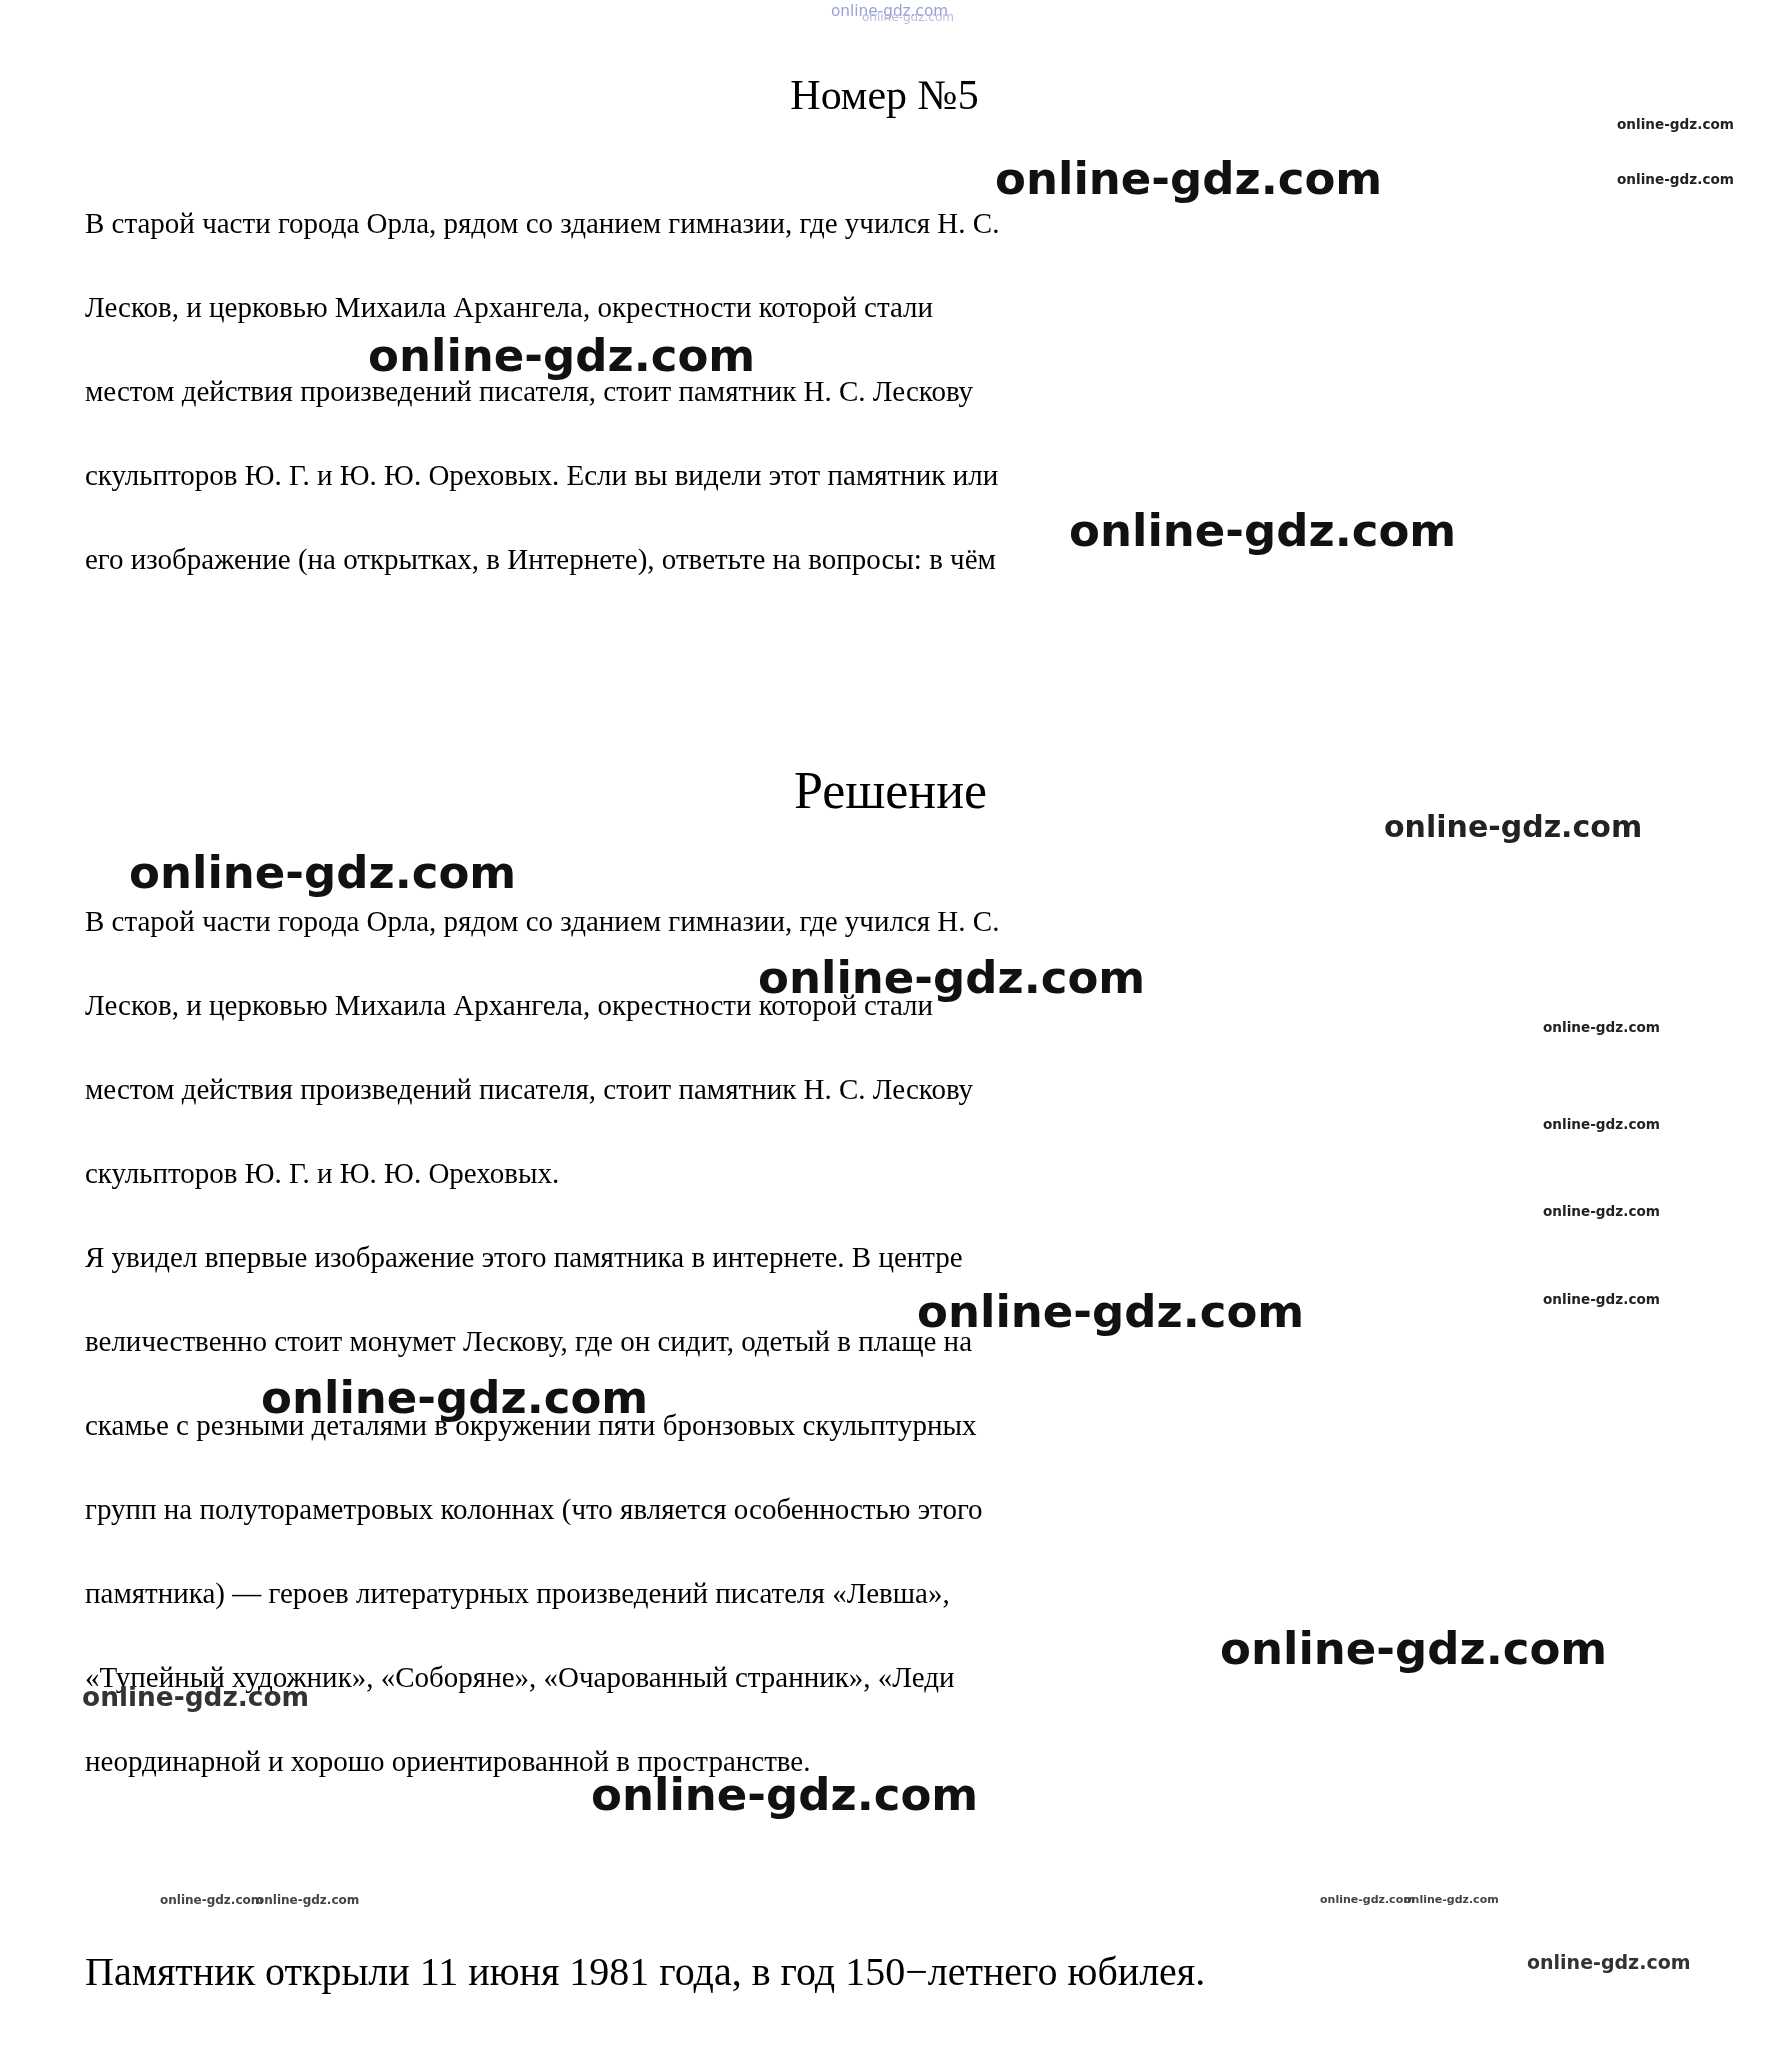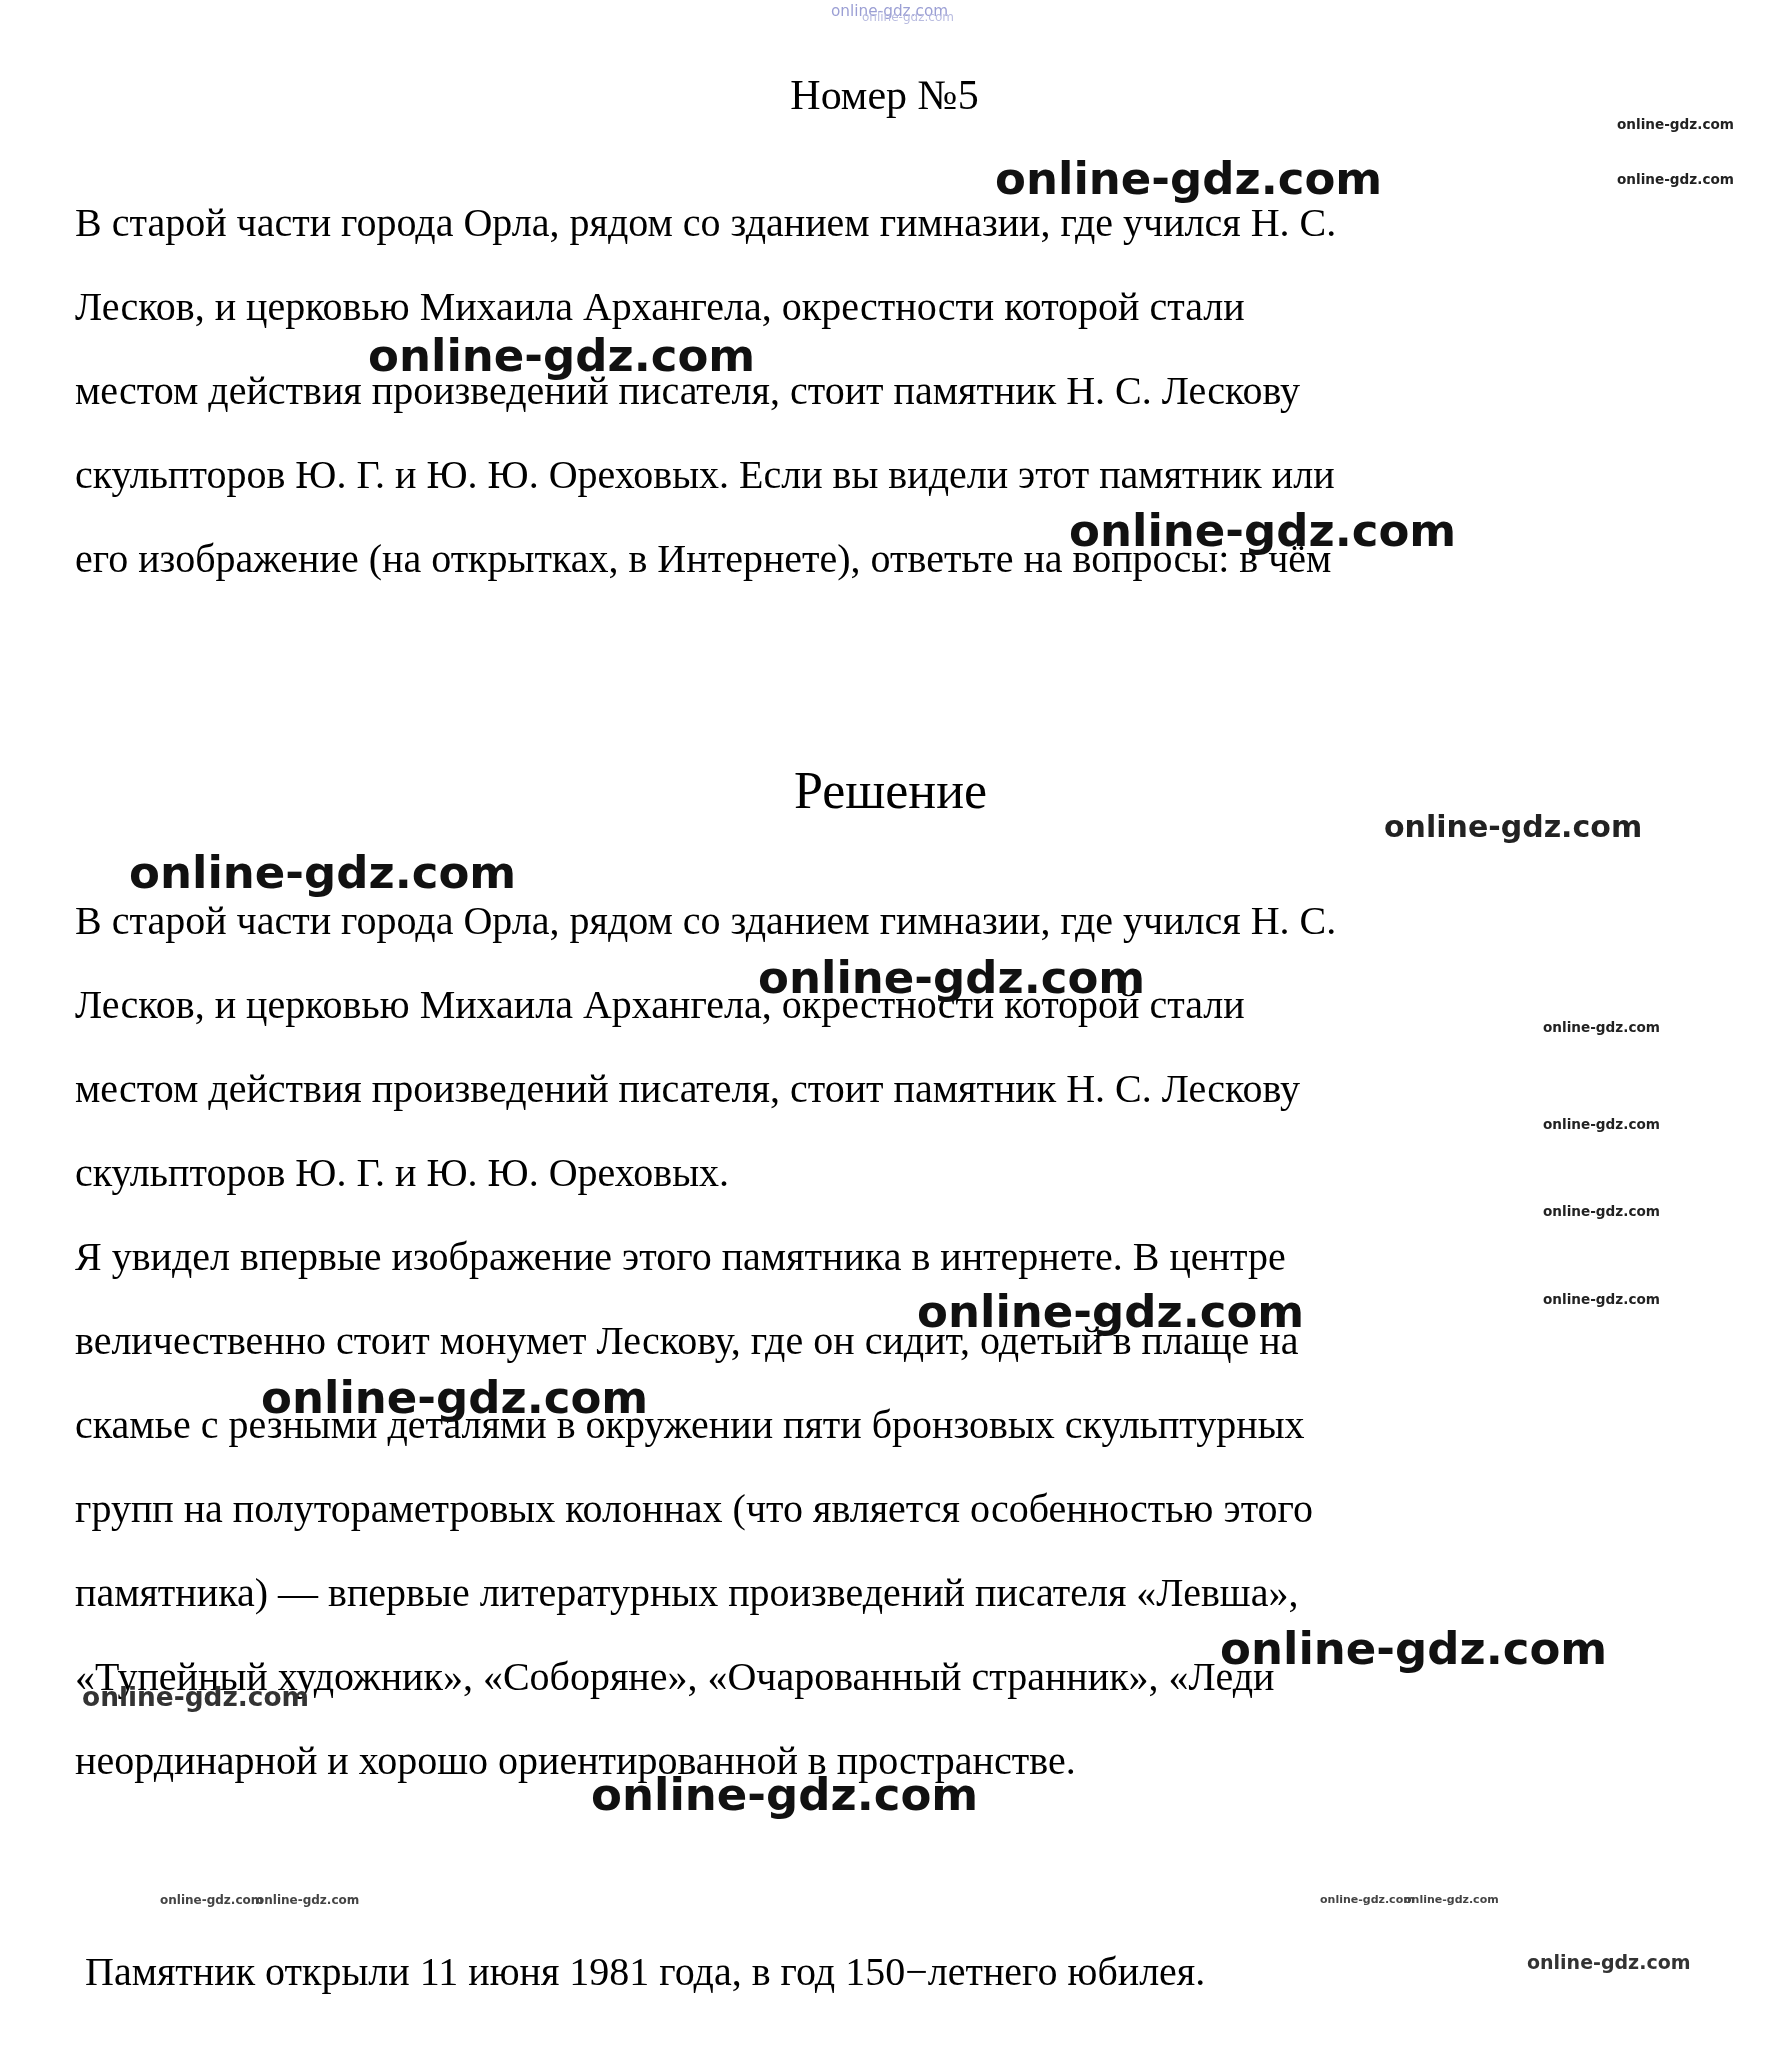--- a/index.html
+++ b/index.html
@@ -11,22 +11,22 @@
     background:#ffffff;
     font-family:"Liberation Serif","DejaVu Serif",serif;
     color:#000000;
     overflow:hidden;
   }
   .title {
     position:absolute; top:71px; left:0; width:100%;
     text-align:center; font-size:42px; font-weight:400;
   }
   .text-block {
-    position:absolute; left:75px; width:1610px;
-    font-size:40px; line-height:84px;
+    position:absolute; left:85px; width:1610px;
+    font-size:29px; line-height:84px;
   }
   .text-block .line { white-space:nowrap; }
   #task { top:181px; }
   #solution { top:879px; }
   .solution-heading {
     position:absolute; top:761px; left:6px; width:100%;
     text-align:center; font-size:52px; font-weight:400;
   }
   .footer-line {
     position:absolute; top:1930px; left:85px;
@@ -58,21 +58,21 @@
 
   <div class="text-block" id="solution">
       <div class="line">В старой части города Орла, рядом со зданием гимназии, где учился Н. С.</div>
       <div class="line">Лесков, и церковью Михаила Архангела, окрестности которой стали</div>
       <div class="line">местом действия произведений писателя, стоит памятник Н. С. Лескову</div>
       <div class="line">скульпторов Ю. Г. и Ю. Ю. Ореховых.</div>
       <div class="line">Я увидел впервые изображение этого памятника в интернете. В центре</div>
       <div class="line">величественно стоит монумет Лескову, где он сидит, одетый в плаще на</div>
       <div class="line">скамье с резными деталями в окружении пяти бронзовых скульптурных</div>
       <div class="line">групп на полутораметровых колоннах (что является особенностью этого</div>
-      <div class="line">памятника) — впервые литературных произведений писателя «Левша»,</div>
+      <div class="line">памятника) — героев литературных произведений писателя «Левша»,</div>
       <div class="line">«Тупейный художник», «Соборяне», «Очарованный странник», «Леди</div>
       <div class="line">неординарной и хорошо ориентированной в пространстве.</div>
     </div>
 
   <div class="footer-line">Памятник открыли 11 июня 1981 года, в год 150−летнего юбилея.</div>
 
   <div id="watermarks">
       <span class="wm" style="left: 831px; top: 1.7px; font-size: 15.3px; font-weight: 400; color: rgb(155, 159, 212);">online-gdz.com</span>
       <span class="wm" style="left: 862px; top: 10.2px; font-size: 12px; font-weight: 400; color: rgb(185, 188, 224);">online-gdz.com</span>
       <span class="wm" style="left: 1617px; top: 116px; font-size: 13.6px; font-weight: 700; color: rgb(34, 34, 34);">online-gdz.com</span>

